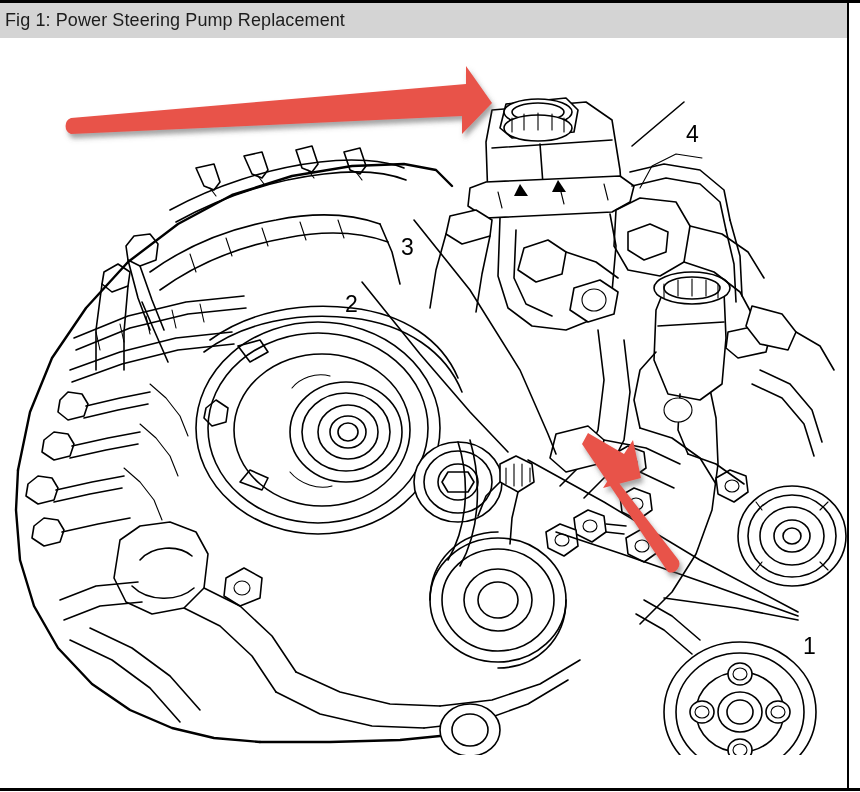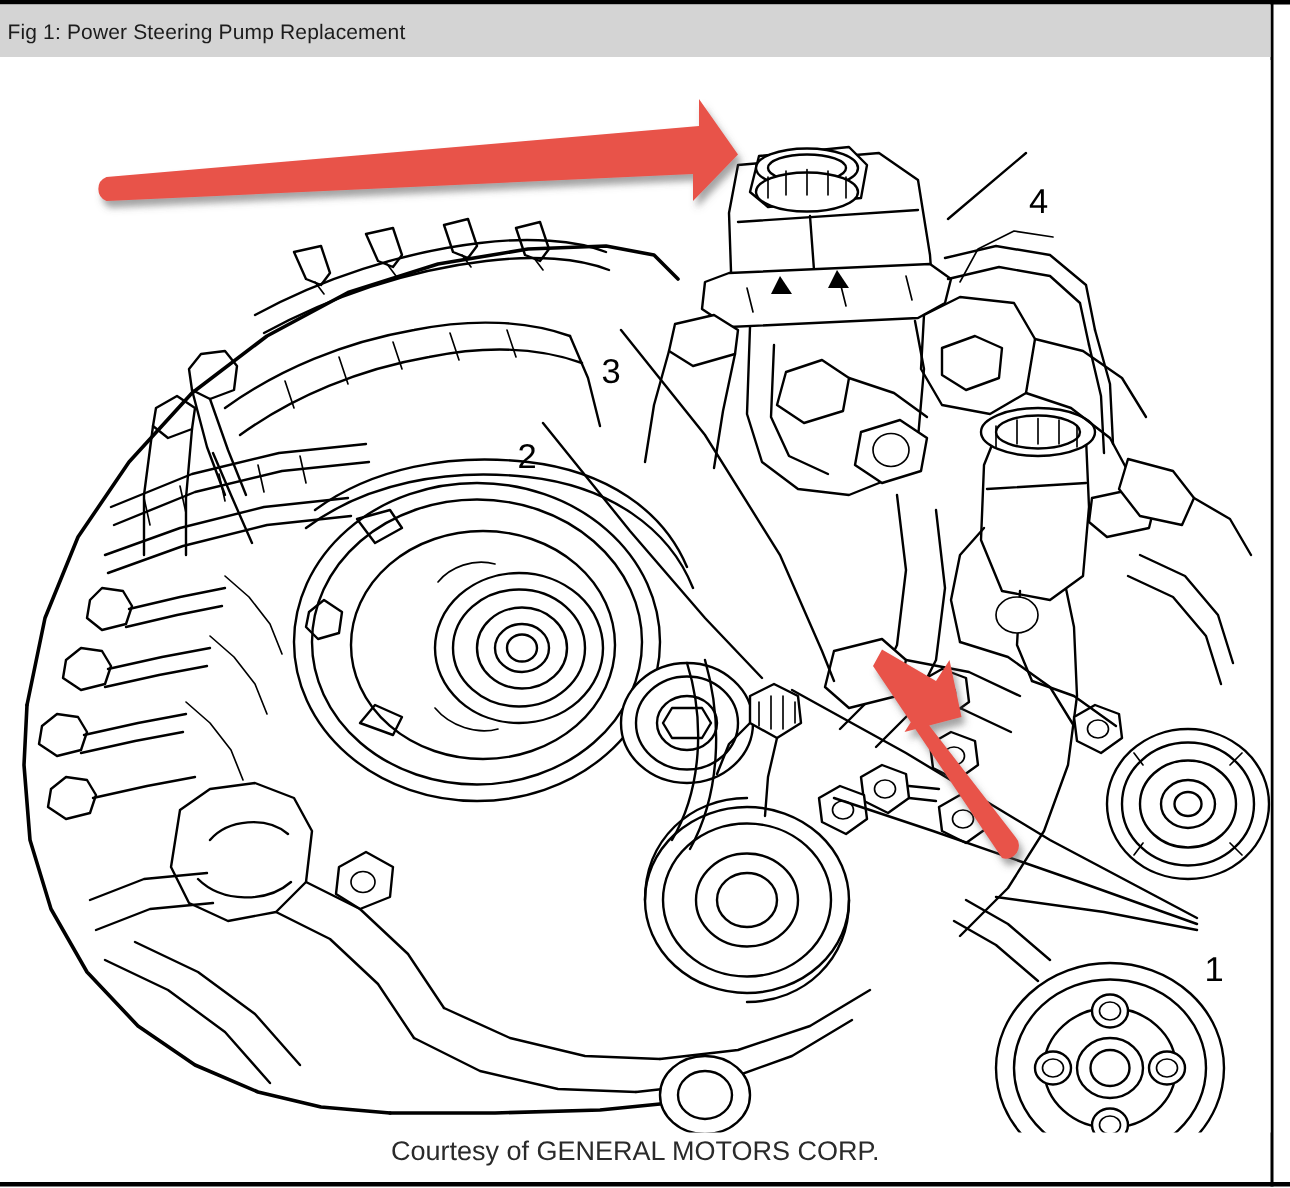--- a/index.html
+++ b/index.html
@@ -44,21 +44,21 @@
   
   .header-bar {
     position: absolute;
     left: 0; top: 3px;
     width: 847px; height: 35px;
     background: #d4d4d4;
     display: flex;
     align-items: center;
   }
   .header-title {
-    font-size: 14px;
+    font-size: 18px;
     color: #1c1c1c;
     padding-left: 5px;
     letter-spacing: 0.1px;
     white-space: nowrap;
   }
 
   
   .caption {
     position: absolute;
     left: 0; top: 757px;
@@ -405,15 +405,14 @@
                L633,440
                L641,478
                L603,488
                L612,474
                L677,558
                A8.6,8.6 0 0 1 668,572
                L582,444 Z"></path>
     </g>
   </svg>
 
-  <div class="caption">Courtesy of GENERAL MOTORS CORP.</div>
 
 </div>
 
 </body></html>

